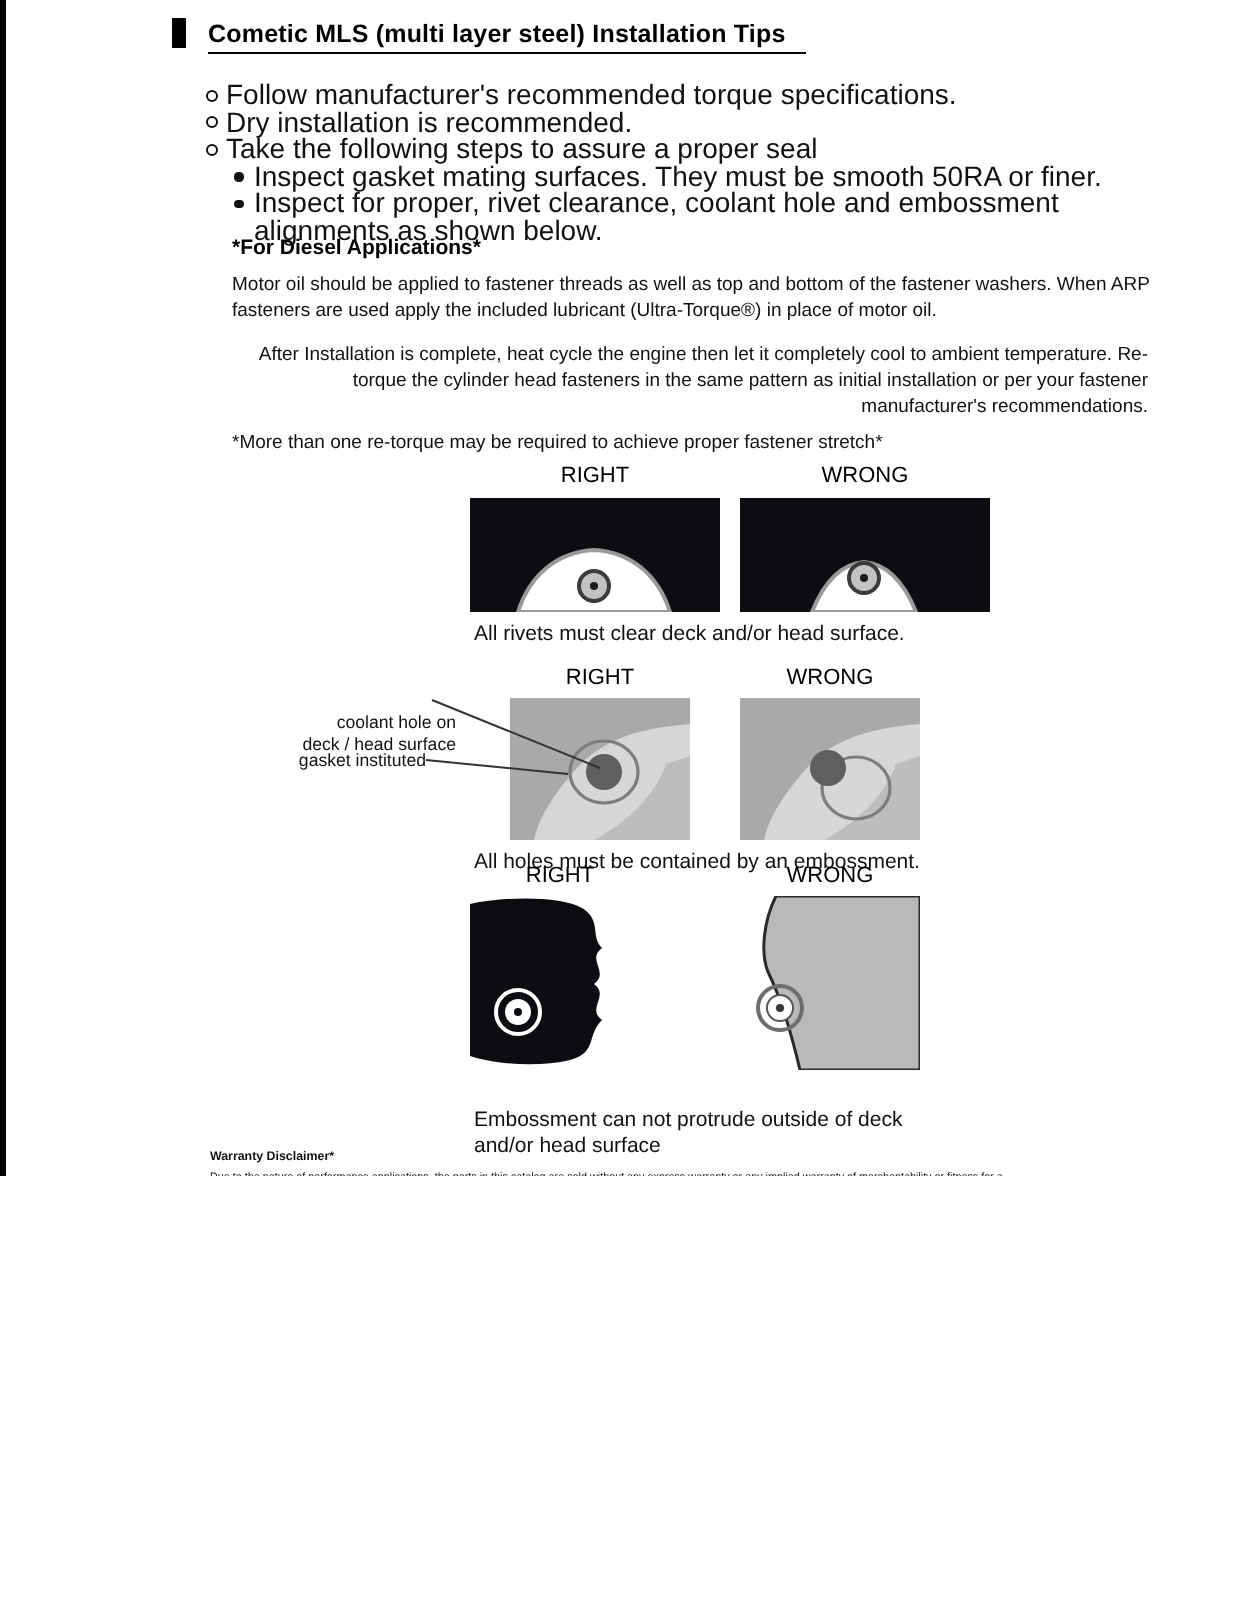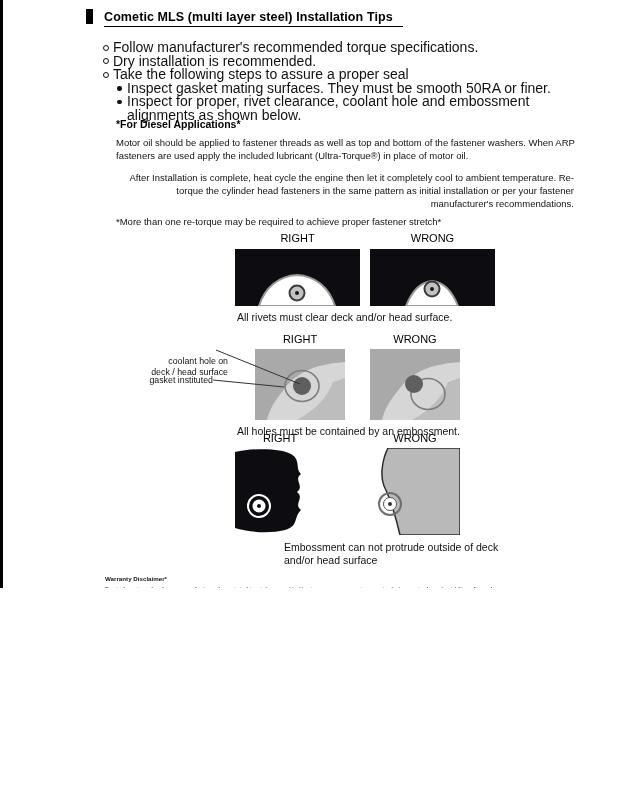--- a/index.html
+++ b/index.html
@@ -28,21 +28,21 @@
   .panel{position:absolute;display:block;}
   #p1r{left:235px;top:249px;width:125px;height:57px;}
   #p1w{left:370px;top:249px;width:125px;height:57px;}
   #p2r{left:255px;top:349px;width:90px;height:71px;}
   #p2w{left:370px;top:349px;width:90px;height:71px;}
   #p3r{left:235px;top:448px;width:90px;height:87px;}
   #p3w{left:370px;top:448px;width:90px;height:87px;}
   .caption{position:absolute;font-size:10.5px;color:#111;line-height:12.5px;}
   #cap1{left:237px;top:311px;width:300px;}
   #cap2{left:237px;top:425px;width:300px;}
-  #cap3{left:237px;top:541px;width:236px;margin-left:47px;}
+  #cap3{left:237px;top:554px;width:236px;}
   .callout{position:absolute;font-size:8.8px;color:#111;line-height:10.5px;text-align:right;}
   #callout-coolant{left:148px;top:342px;width:80px;margin-top:14px;}
   #callout-emboss{left:118px;top:375px;width:95px;}
   .leader{position:absolute;left:120px;top:336px;width:190px;height:70px;pointer-events:none;}
   .warranty{position:absolute;left:105px;top:575px;width:414px;color:#222;}
   .w-heading{font-size:6.2px;font-weight:bold;margin:0 0 4px 0;color:#111;}
   .w-p{font-size:5.4px;line-height:6.3px;margin:0 0 4.6px 0;}
   .w-p.no-gap{margin-bottom:0;}
   .footer-code{position:absolute;left:400px;top:752px;font-size:15px;color:#111;letter-spacing:0.3px;}
 </style>

